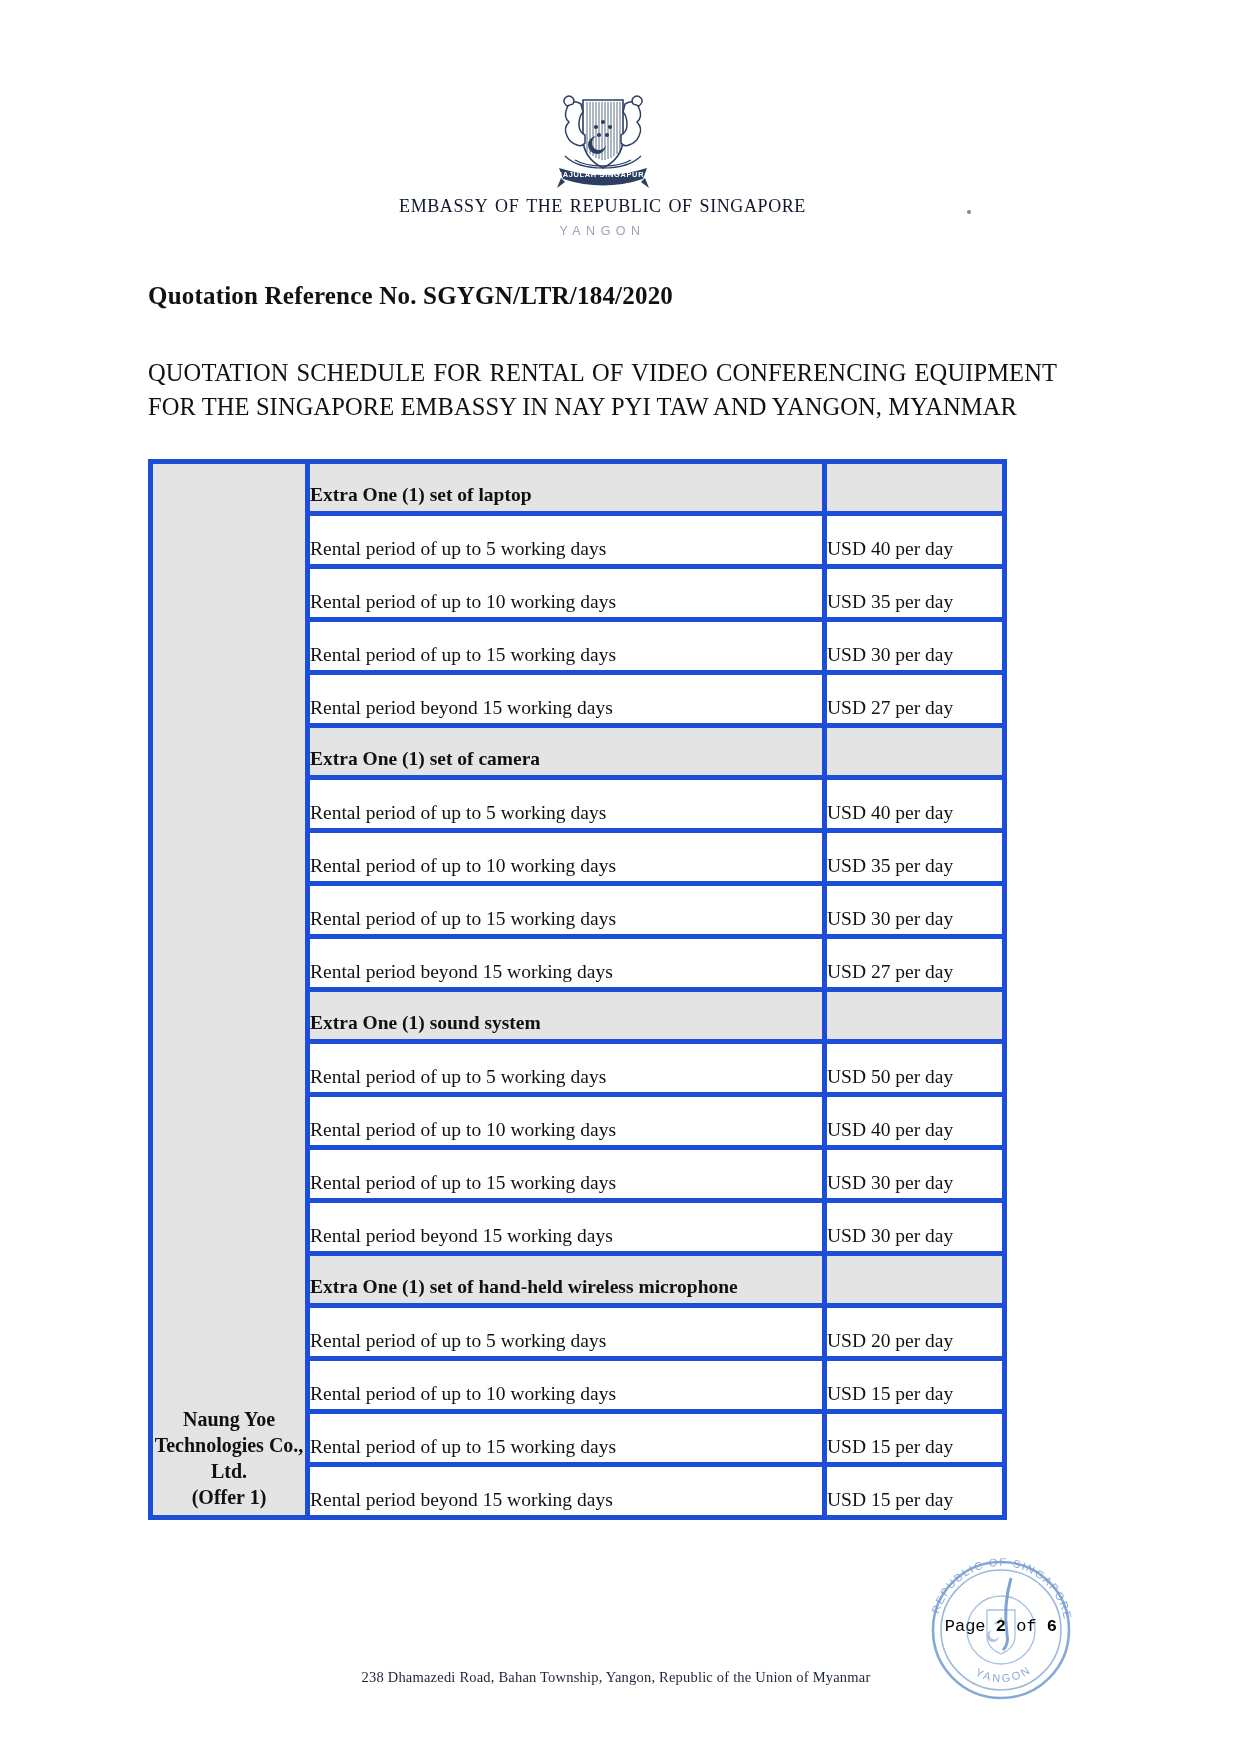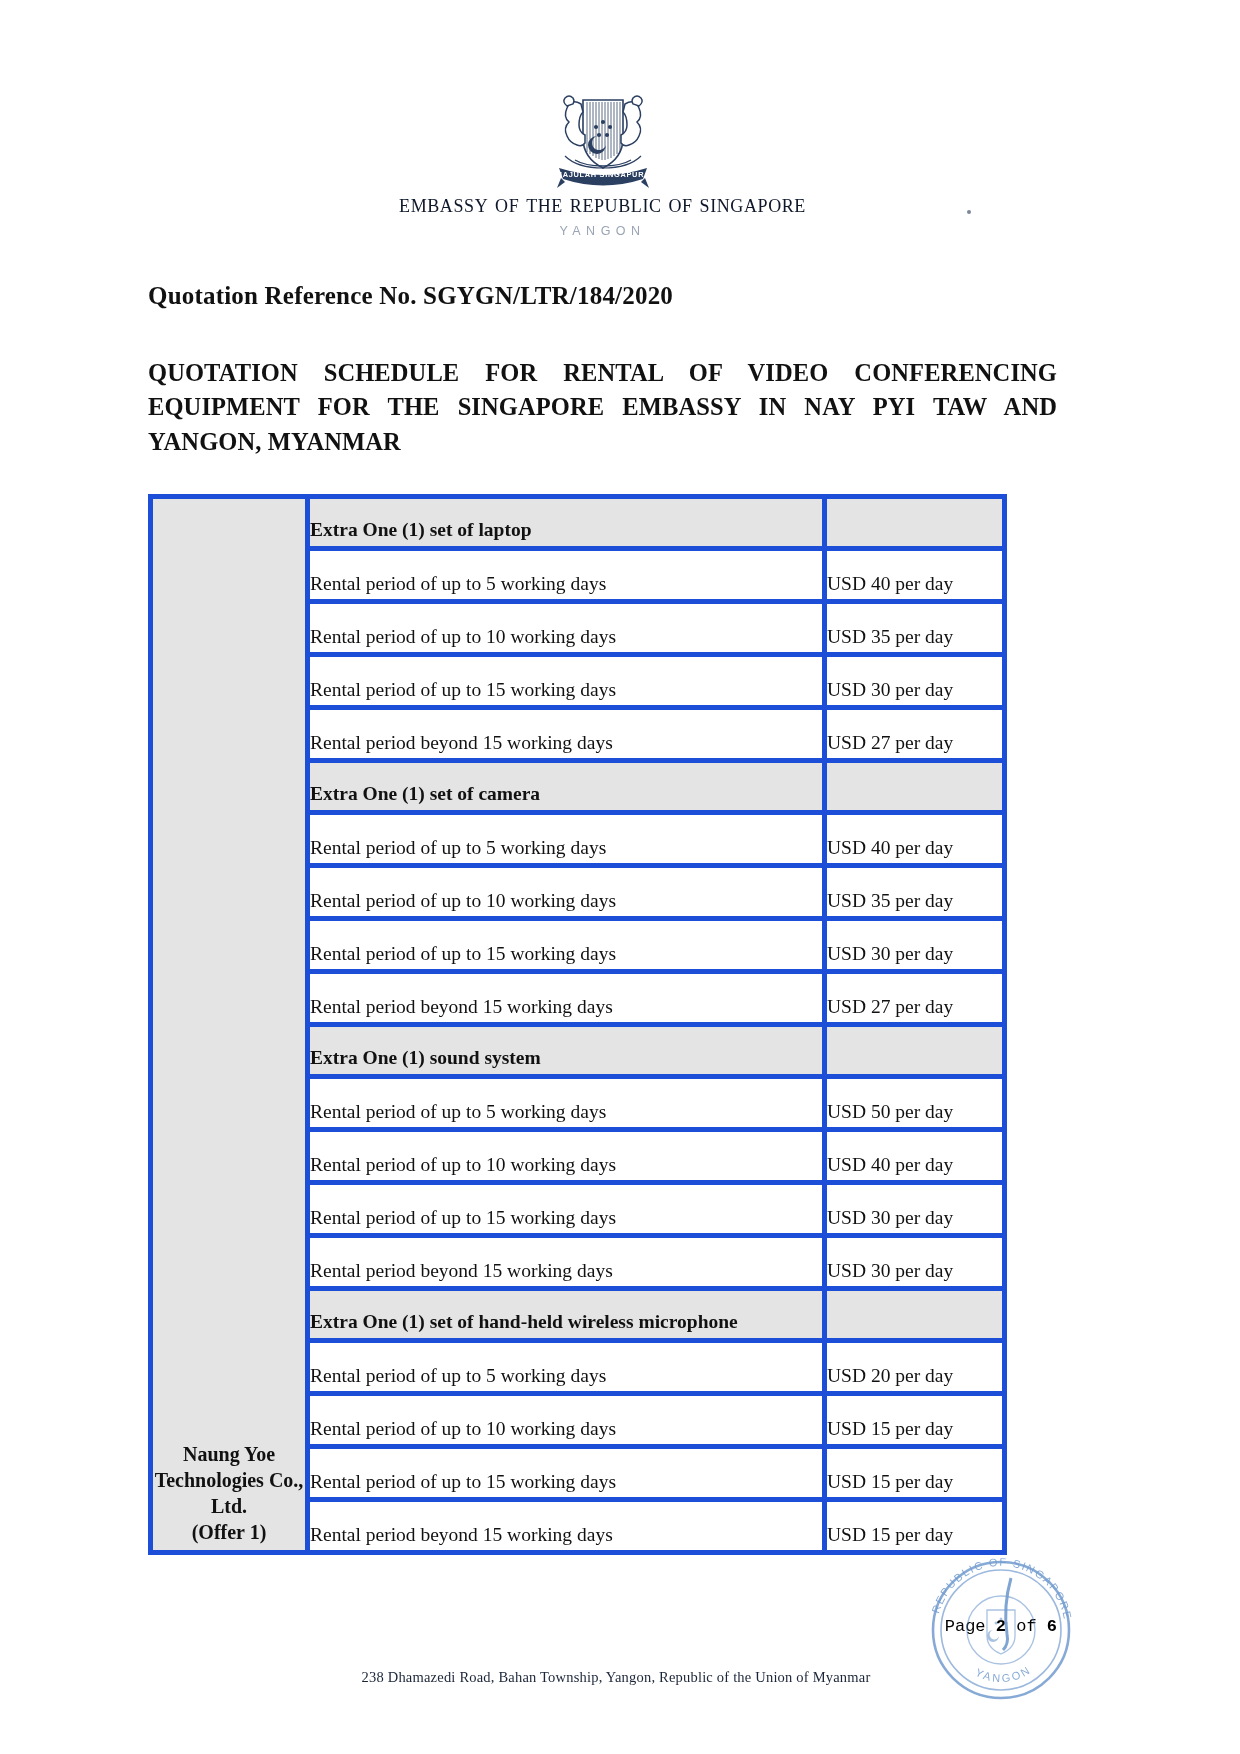--- a/index.html
+++ b/index.html
@@ -72,21 +72,21 @@
     font-weight: bold;
     letter-spacing: 0.2px;
   }
   .date-line {
     margin-top: 32px;
     font-size: 24px;
   }
   .doc-title {
     margin-top: 46px;
     font-size: 24.5px;
-    font-weight: bold;
+    font-weight: normal;
     line-height: 1.42;
     text-align: justify;
     text-align-last: left;
     letter-spacing: 0.1px;
   }
 
   
   .table-wrap {
     margin-top: 34px;
     padding: 0 148px 0 148px;

